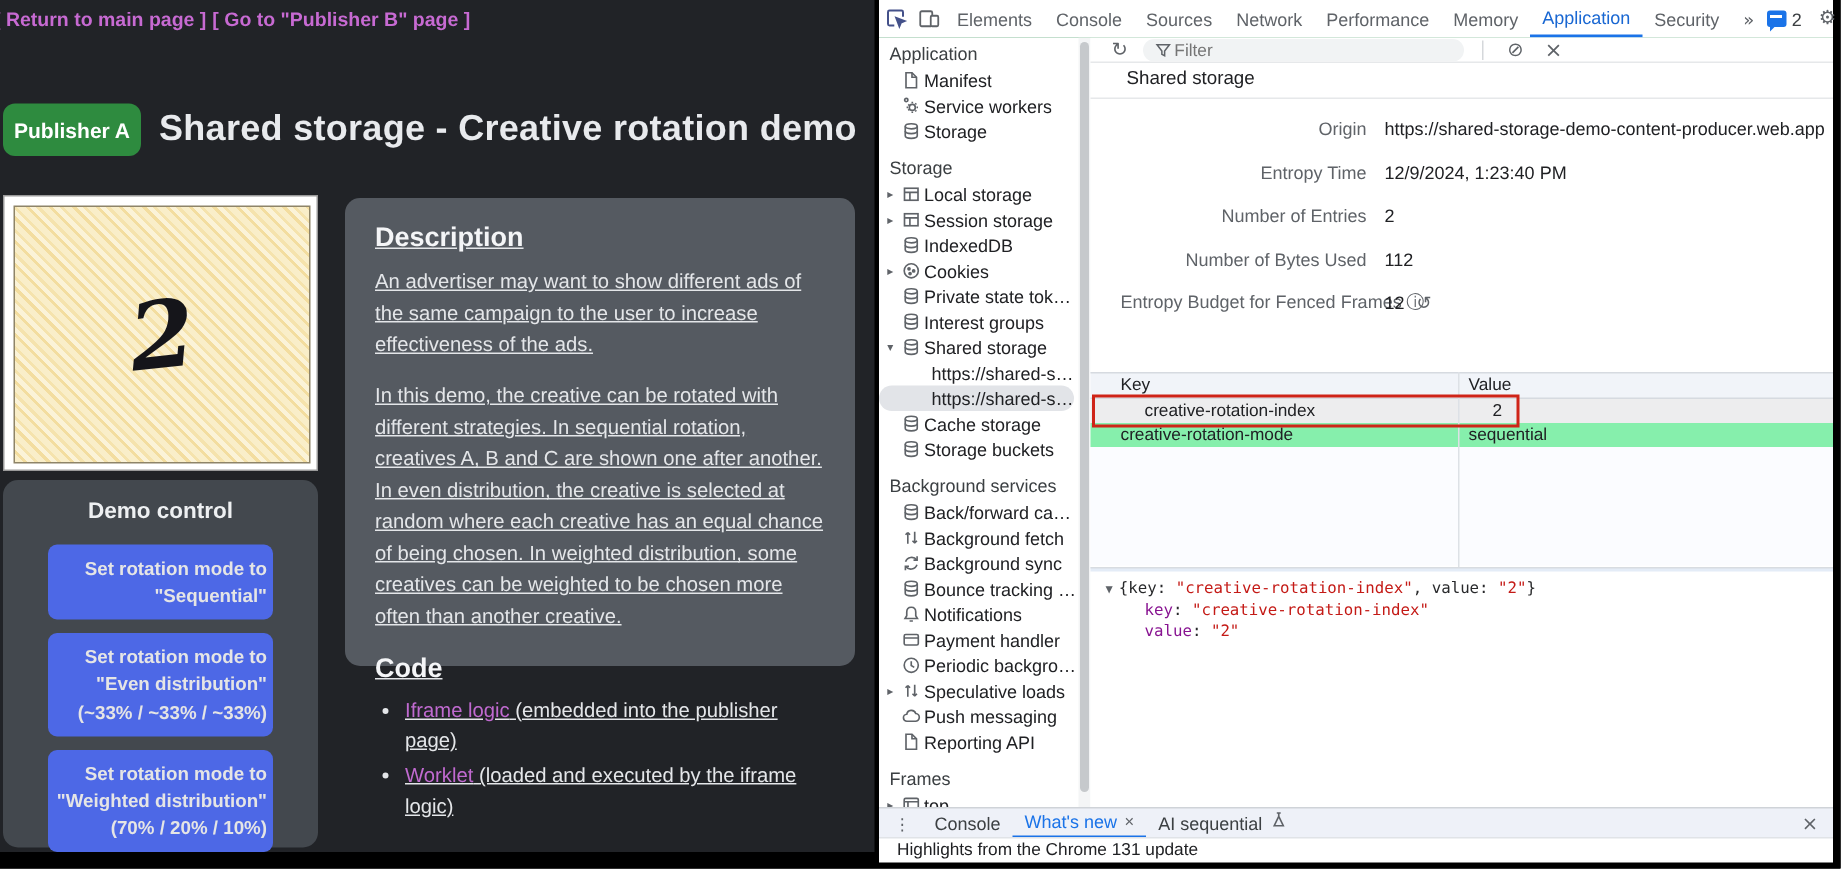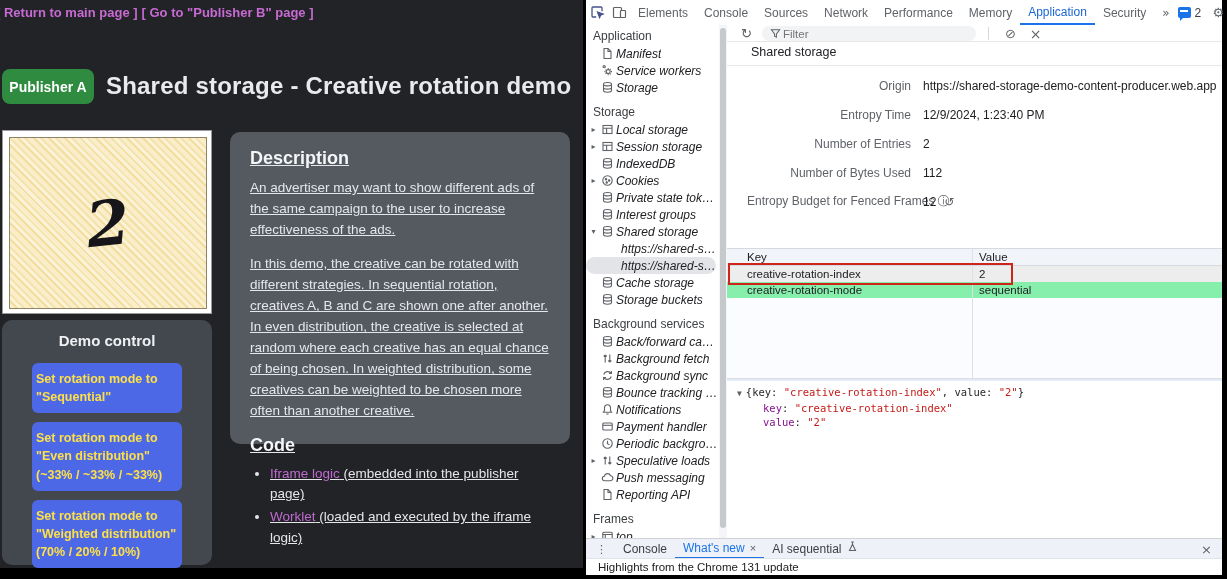--- a/index.html
+++ b/index.html
@@ -13,21 +13,21 @@
     color:#fff;font-weight:bold;font-size:14px;display:flex;align-items:center;justify-content:center;}
   .page-title{position:absolute;left:106px;top:72px;font-size:24px;font-weight:bold;color:#e8eaed;letter-spacing:.2px;}
   .creative{position:absolute;left:2px;top:130px;width:196px;height:170px;background:#fff;padding:6px;border:1px solid #9a9a9a;}
   .creative-inner{width:100%;height:100%;border:1px solid #8e8468;position:relative;
     background:repeating-linear-gradient(45deg,#f9eec9 0 4px,#f3dd9f 4px 6px,#fbf3d8 6px 9px,#f5e3ad 9px 11px);}
   .creative-num{position:absolute;left:0;top:0;right:0;bottom:0;display:flex;align-items:center;justify-content:center;
     font-family:"DejaVu Serif",serif;font-style:italic;font-weight:bold;font-size:62px;color:#15151a;transform:rotate(-6deg);}
   .demo-panel{position:absolute;left:2px;top:320px;width:210px;height:245px;background:#43484e;border-radius:10px;box-sizing:border-box;padding-top:12px;}
   .demo-title{text-align:center;color:#eef0f2;font-weight:bold;font-size:15px;margin-bottom:14px;}
   .demo-btn{display:block;width:150px;margin:0 auto 9px auto;background:#4d68e6;border:none;border-radius:6px;
-    color:#fde047;font-weight:bold;font-size:12.5px;line-height:1.45;padding:7px 4px;white-space:pre-line;text-align:left;cursor:pointer;
+    color:#e5e5e5;font-weight:bold;font-size:12.5px;line-height:1.45;padding:7px 4px;white-space:pre-line;text-align:right;cursor:pointer;
     font-family:"Liberation Sans",sans-serif;}
   .desc-panel{position:absolute;left:230px;top:132px;width:340px;height:312px;background:#555a61;border-radius:10px;
     box-sizing:border-box;padding:14px 20px;color:#e4e6e9;text-decoration:underline;}
   .desc-h{font-size:18px;font-weight:bold;color:#f4f5f7;margin:2px 0 8px 0;}
   .desc-p{font-size:13.5px;line-height:1.56;margin:0 0 13px 0;}
   .code-list{margin:2px 0 0 6px;padding-left:14px;font-size:13.5px;line-height:1.55;}
   .code-list li{margin-bottom:2px;}
   .code-link{color:#c06ad0;cursor:pointer;}
   
   #devtools{position:absolute;left:586px;top:0;width:636px;height:574px;background:#fff;color:#3c4043;font-size:12px;}
@@ -40,21 +40,21 @@
   .glyph{color:#5f6368;font-family:"DejaVu Sans",sans-serif;}
   .issues-badge{display:flex;align-items:center;margin-right:6px;cursor:pointer;}
   .bubble{width:13px;height:11px;background:#1a73e8;border-radius:2px;position:relative;margin-right:4px;}
   .bubble:after{content:"";position:absolute;left:2px;bottom:-3px;border:3px solid transparent;border-top-color:#1a73e8;border-left-color:#1a73e8;}
   .bubble i{position:absolute;left:2.5px;top:3px;width:8px;height:1.5px;background:#fff;}
   
   .dt-body{position:absolute;left:0;top:25px;right:0;height:513px;overflow:hidden;background:#fff;}
   #sidebar{position:absolute;left:0;top:0;width:133px;height:100%;overflow:hidden;padding-top:3px;box-sizing:border-box;}
   .sb-header{height:17px;line-height:17px;padding-left:7px;color:#3c4043;margin-top:8px;white-space:nowrap;}
   .sb-header:first-child{margin-top:0;}
-  .sb-item{height:17px;display:flex;align-items:center;padding-left:2px;cursor:pointer;white-space:nowrap;color:#202124;font-style:italic;}
+  .sb-item{height:17px;display:flex;align-items:center;padding-left:2px;cursor:pointer;white-space:nowrap;color:#202124;}
   .sb-item .arr{width:11px;font-size:8px;color:#5f6368;text-align:center;flex:none;}
   .sb-item .ic{width:17px;flex:none;display:flex;align-items:center;justify-content:center;}
   .sb-item .lbl{overflow:hidden;text-overflow:ellipsis;}
   .sb-item.child{padding-left:24px;}
   .sb-item.selected{background:#e2e4e8;border-radius:9px;margin-right:3px;}
   .sb-scroll{position:absolute;left:133px;top:0;width:8px;height:100%;background:#f4f5f6;}
   .sb-thumb{position:absolute;left:1px;top:3px;bottom:10px;width:6px;background:#c6c9cc;border-radius:3px;}
   #main{position:absolute;left:141px;top:0;right:0;bottom:0;background:#fff;}
   .m-toolbar{position:absolute;left:0;top:0;right:0;height:15px;display:flex;align-items:center;border-bottom:1px solid #e6e8ea;padding-top:1px;}
   .m-toolbar .refresh{margin-left:14px;font-size:13px;cursor:pointer;}
@@ -70,21 +70,21 @@
   .meta-label{width:164px;text-align:right;color:#5f6368;flex:none;white-space:nowrap;}
   .meta-label .inf{margin-left:3px;}
   .meta-value{margin-left:12px;color:#202124;white-space:nowrap;}
   .meta-value .rst{margin-left:8px;color:#5f6368;cursor:pointer;}
   .grid{position:absolute;left:0;right:0;top:223px;}
   .grid-head{display:flex;height:16px;background:#f1f4f9;border-top:1px solid #d6dae0;border-bottom:1px solid #d6dae0;
     align-items:center;font-size:11.5px;color:#202124;}
   .gc-key{width:245px;box-sizing:border-box;padding-left:20px;flex:none;overflow:hidden;white-space:nowrap;}
   .gc-val{box-sizing:border-box;padding-left:7px;flex:1;overflow:hidden;white-space:nowrap;}
   .grid-row{display:flex;height:16px;align-items:center;font-size:11.5px;color:#202124;cursor:pointer;}
-  .grid-row.r0{background:#ededee;}
+  .grid-row.r0{background:#ededee;padding-left:16px;}
   .grid-row.r1{background:#86efac;}
   .grid-fill{position:absolute;left:0;right:0;top:273px;height:79px;background:#fbfcff;}
   .col-sep{position:absolute;left:245px;top:223px;height:130px;width:1px;background:#dde1e6;}
   .split-line{position:absolute;left:0;right:0;top:353px;height:2px;background:#e4ecf7;border-top:1px solid #d8dce1;}
   .annot{position:absolute;left:1px;top:238px;width:281px;height:18px;border:2px solid #cf2418;pointer-events:none;}
   .preview{position:absolute;left:10px;top:360px;font-family:"DejaVu Sans Mono",monospace;font-size:10.5px;line-height:14px;color:#28292b;}
   .preview .tri{font-size:8px;color:#5f6368;margin-right:4px;}
   .pv-entries{padding-left:26px;}
   .pv-name{color:#881391;}
   .pv-str{color:#c41a16;}

